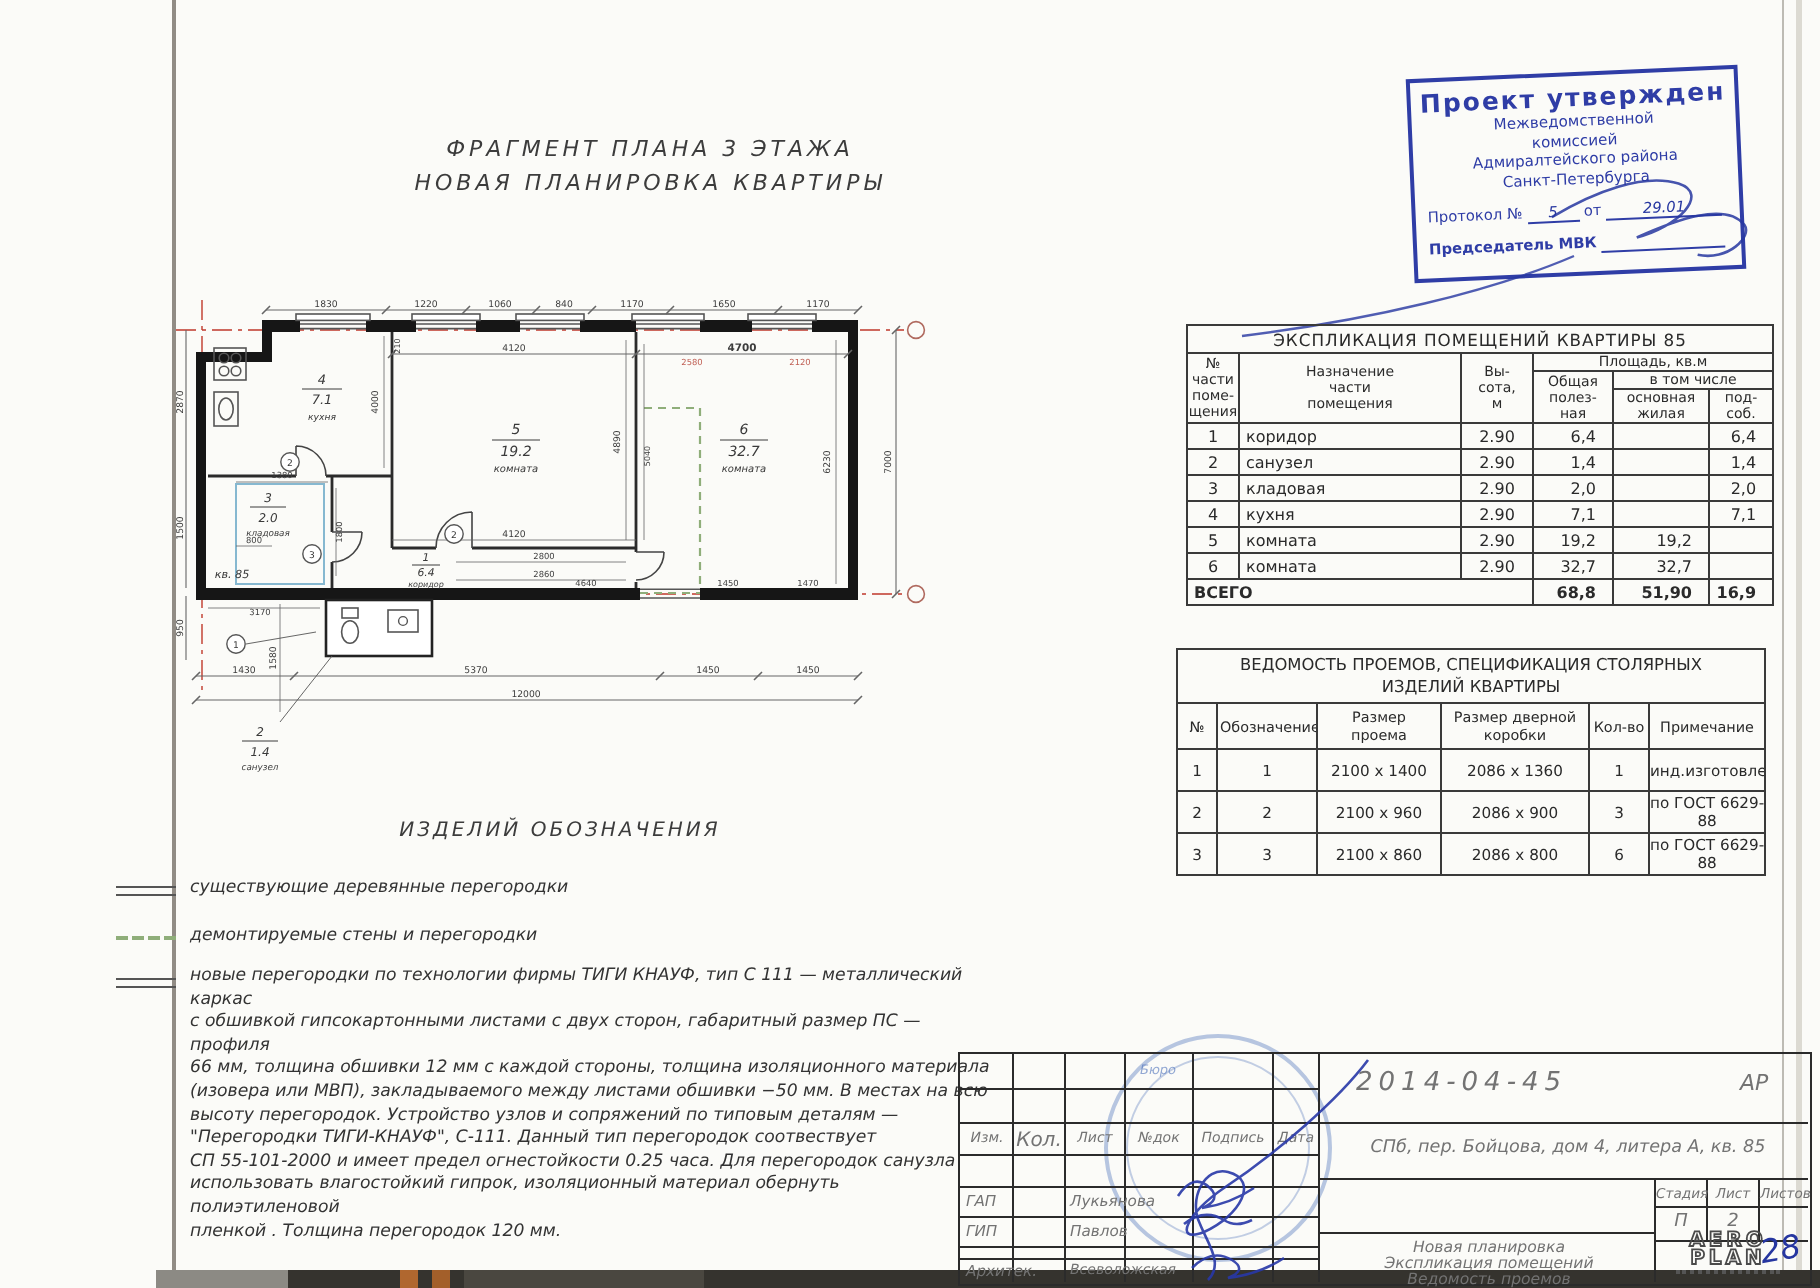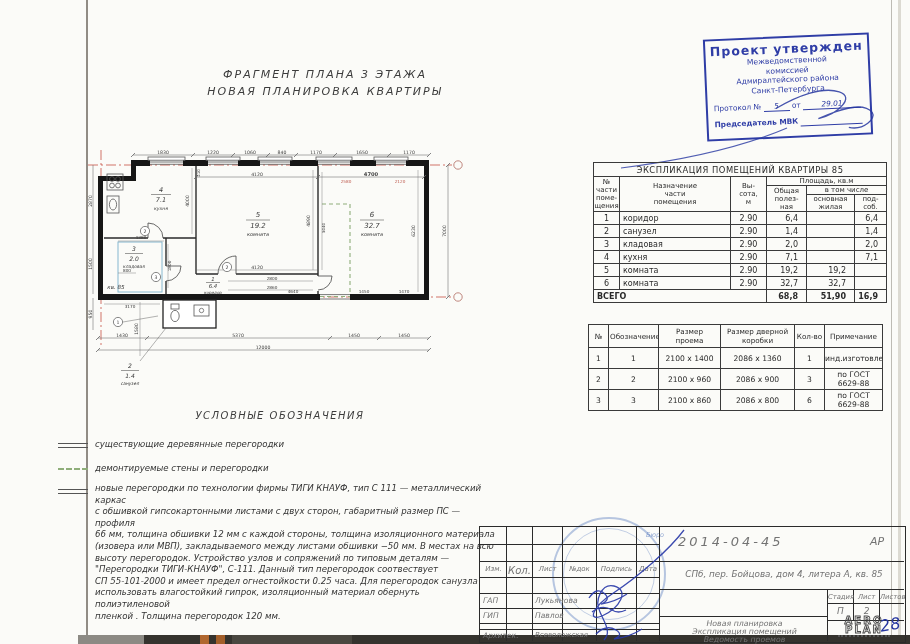--- a/index.html
+++ b/index.html
@@ -53,21 +53,21 @@
   .tb-txt { position:absolute; font-style:italic; color:#737373; }
   .logo-word { font-weight:bold; font-size:10px; letter-spacing:2px; line-height:9px;
     color:transparent; -webkit-text-stroke:0.9px #4a4a4a; text-align:center; }
   .sig-svg { position:absolute; pointer-events:none; }
 
   
   #round-stamp { left:552px; top:517px; width:114px; height:114px; border:2px solid rgba(70,110,185,.38);
     border-radius:50%; }
   #round-stamp .inner { position:absolute; left:9px; top:9px; right:9px; bottom:9px;
     border:1px solid rgba(70,110,185,.32); border-radius:50%; }
-  #round-stamp .rtxt { position:absolute; left:16px; right:0; top:12px; text-align:right;
+  #round-stamp .rtxt { position:absolute; left:16px; right:0; top:12px; text-align:left;
     font-size:6.5px; font-style:italic; color:rgba(60,100,180,.55); }
 
   
   #fold-line { left:86px; top:0; width:2px; height:644px; background:#6d675f; opacity:.75; }
   #edge-r1 { left:891px; top:0; width:1px; height:644px; background:#bdbbb4; }
   #edge-r2 { left:898px; top:0; width:3px; height:644px; background:#dcdad2; }
   #bottom-band { left:78px; top:635px; width:832px; height:9px; background:#35332e; }
   #bottom-band .seg { position:absolute; top:0; height:9px; }
 
   svg text { font-family:"DejaVu Sans", sans-serif; }
@@ -297,21 +297,21 @@
       <text x="30" y="178" font-size="4.6" text-anchor="middle" fill="#3a3a3a">1</text>
       <circle cx="139" cy="121" r="4.6" fill="#fff" stroke="#555" stroke-width="0.7"></circle>
       <text x="139" y="123" font-size="4.6" text-anchor="middle" fill="#3a3a3a">2</text>
       <circle cx="57" cy="85" r="4.6" fill="#fff" stroke="#555" stroke-width="0.7"></circle>
       <text x="57" y="87" font-size="4.6" text-anchor="middle" fill="#3a3a3a">2</text>
       <circle cx="68" cy="131" r="4.6" fill="#fff" stroke="#555" stroke-width="0.7"></circle>
       <text x="68" y="133" font-size="4.6" text-anchor="middle" fill="#3a3a3a">3</text>
     </g>
   </svg>
 
-  <div class="abs" id="legend-title">УСЛОВНЫЕ ОБОЗНАЧЕНИЯ</div>
+  <div class="abs" id="legend-title">ИЗДЕЛИЙ ОБОЗНАЧЕНИЯ</div>
   <div class="abs" style="left:58px;top:443px">
       <div class="leg-sym"></div>
     </div>
   <div class="abs leg-text" style="left:95px;top:439px">существующие деревянные перегородки</div>
   <div class="abs" style="left:58px;top:468px">
       <div class="leg-sym2"></div>
     </div>
   <div class="abs leg-text" style="left:95px;top:463px">демонтируемые стены и перегородки</div>
   <div class="abs" style="left:58px;top:489px">
       <div class="leg-sym"></div>
@@ -424,20 +424,24 @@
   <table class="abs spec" id="openings">
     <colgroup>
         <col style="width:20px">
         <col style="width:50px">
         <col style="width:62px">
         <col style="width:74px">
         <col style="width:30px">
         <col style="width:58px">
       </colgroup>
     <tbody>
+        <tr>
+          <th class="ttl pre" colspan="6">ВЕДОМОСТЬ ПРОЕМОВ, СПЕЦИФИКАЦИЯ СТОЛЯРНЫХ
+ИЗДЕЛИЙ КВАРТИРЫ</th>
+        </tr>
     <tr>
       <th>№</th>
       <th>Обозначение</th>
       <th class="pre">Размер
 проема</th>
       <th class="pre">Размер дверной
 коробки</th>
       <th>Кол-во</th>
       <th>Примечание</th>
     </tr>

